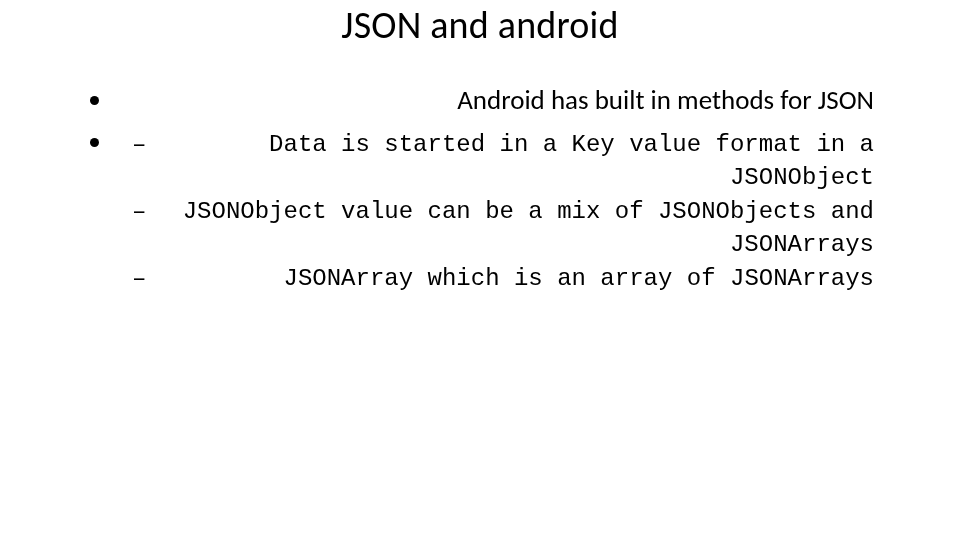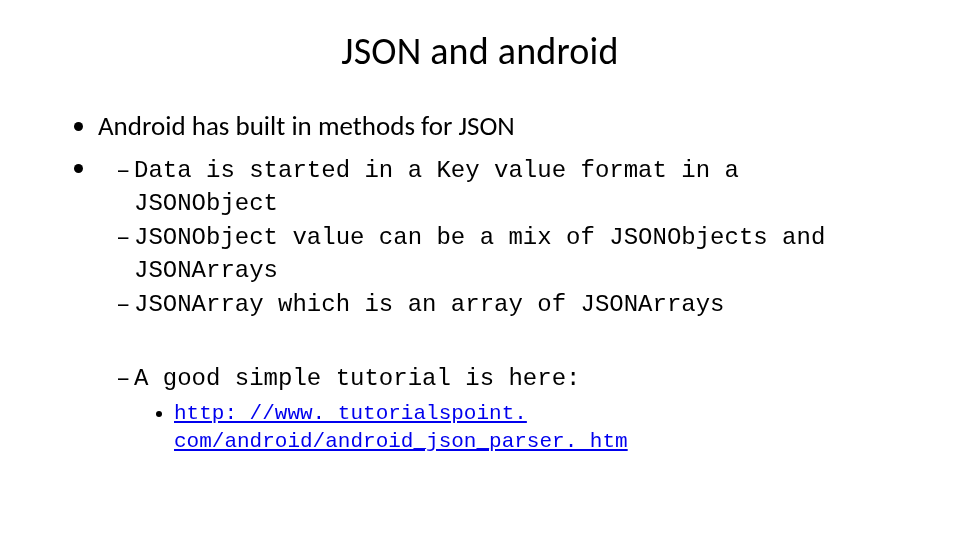--- a/index.html
+++ b/index.html
@@ -8,35 +8,36 @@
     width: 960px;
     height: 540px;
     background: #fff;
     font-family: Calibri, "Segoe UI", Arial, sans-serif;
     color: #000;
   }
   .slide {
     width: 960px;
     height: 540px;
     box-sizing: border-box;
-    padding: 28px 70px 0 70px;
+    padding: 2px 70px 0 70px;
   }
   .title {
     text-align: center;
     font-size: 38px;
     font-weight: 400;
     margin: 0 0 34px 0;
     letter-spacing: 0.2px;
   }
   ul.lvl1 {
     list-style: disc;
-    margin: 0;
+    margin: 16px;
     padding-left: 28px;
     font-size: 27px;
     line-height: 1.35;
+    text-align: right;
   }
   ul.lvl1 > li {
     margin-bottom: 2px;
   }
   ul.lvl2 {
     list-style: none;
     margin: 6px 0 0 0;
     padding-left: 18px;
     font-size: 24px;
     line-height: 1.35;
@@ -78,24 +79,16 @@
   <h1 class="title">JSON and android</h1>
 
   <ul class="lvl1">
     <li>Android has built in methods for JSON</li>
     <li>
       <ul class="lvl2">
         <li>Data is started in a Key value format in a JSONObject</li>
         <li>JSONObject  value can be a mix of JSONObjects and JSONArrays</li>
         <li>JSONArray which is an array of JSONArrays</li>
         <li class="spacer"></li>
-        <li>
-          <span>A good simple tutorial is here:</span>
-          <ul class="lvl3">
-            <li>
-              <span class="link">http: //www. tutorialspoint. com/android/android_json_parser. htm</span>
-            </li>
-          </ul>
-        </li>
       </ul>
     </li>
   </ul>
 </div>
 
 </body></html>

